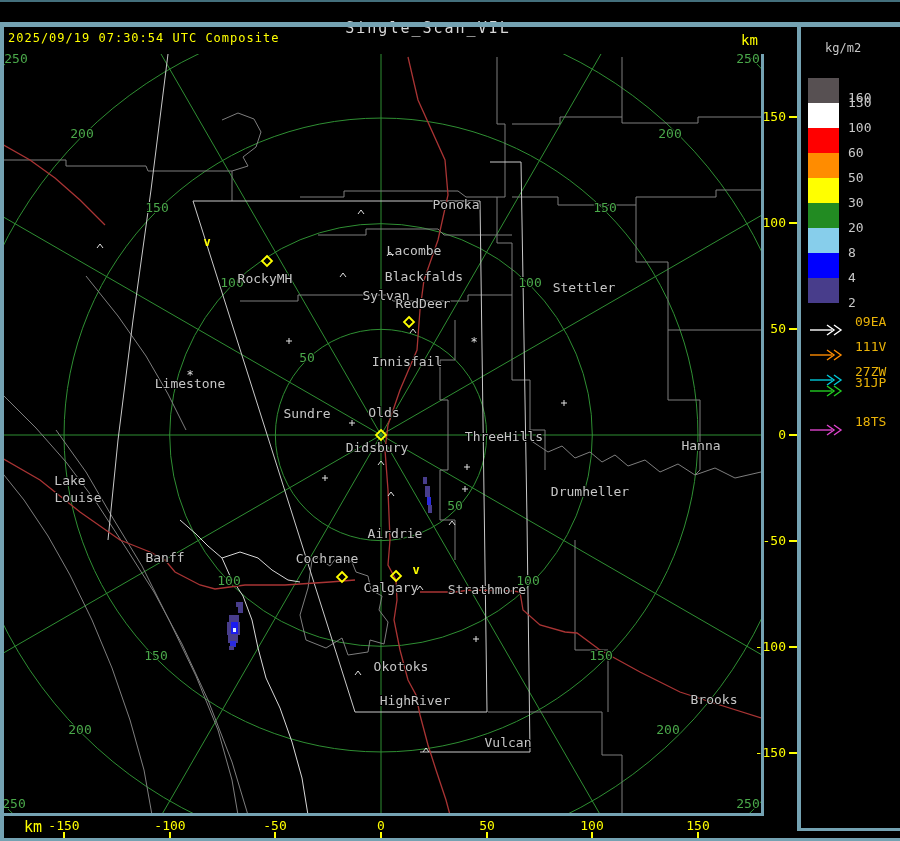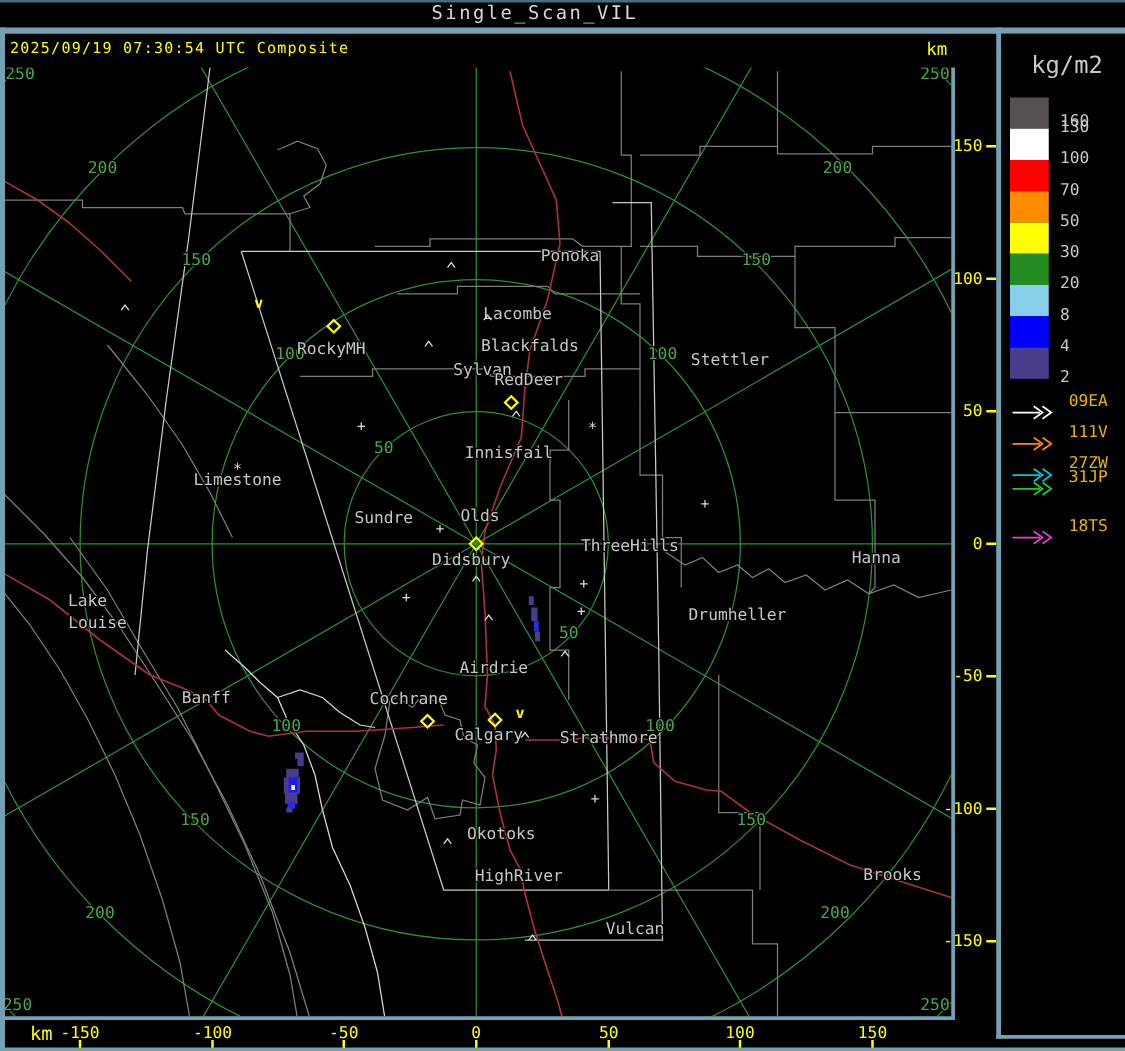--- a/index.html
+++ b/index.html
@@ -2,28 +2,28 @@
 <html><head>
 <meta charset="utf-8">
 <style>
   html,body{margin:0;padding:0;background:#222;}
   #window{
     position:relative;width:900px;height:841px;background:#000;overflow:hidden;
     font-family:"DejaVu Sans Mono","Liberation Mono",monospace;
   }
   .teal{position:absolute;background:#74a2b2;}
   .tealdark{position:absolute;background:#436f7c;}
-  #title-bar{position:absolute;left:0;top:0;width:856px;height:20px;
+  #title-bar{position:absolute;left:0;top:18px;width:856px;height:20px;
     color:#d8d8d8;font-size:15px;letter-spacing:2px;text-align:center;line-height:20px;}
   #stamp-row{position:absolute;left:8px;top:31px;color:#ffff00;font-size:12px;letter-spacing:1px;}
   #km-right{position:absolute;left:741px;top:32px;color:#ffff00;font-size:14px;}
   #km-bottom{position:absolute;left:24px;top:818px;color:#ffff00;font-size:15px;}
   #map-svg{position:absolute;left:0;top:0;}
   #legend-panel{position:absolute;left:801px;top:27px;width:99px;height:801px;background:#000;}
-  #legend-units{position:absolute;left:24px;top:14px;color:#c8c8c8;font-size:19px;}
+  #legend-units{position:absolute;left:24px;top:14px;color:#c8c8c8;font-size:12px;}
   .sw{position:absolute;left:7px;width:31px;height:25px;}
   .swlab{position:absolute;left:47px;transform:translateY(-55%);color:#c8c8c8;font-size:13px;}
   .siterow{position:absolute;left:7px;width:90px;height:14px;}
   .sitelab{position:absolute;left:47px;transform:translateY(-55%);color:#eab308;font-size:13px;}
   text{font-family:"DejaVu Sans Mono","Liberation Mono",monospace;}
   .city{fill:#c6c6c6;font-size:13px;paint-order:stroke;stroke:#000;stroke-width:2px;}
   .ringlab{fill:#4aa84a;font-size:13px;paint-order:stroke;stroke:#000;stroke-width:2px;}
   .axlab{fill:#ffff00;font-size:13px;}
 </style>
 </head>
@@ -226,21 +226,21 @@
       <div class="sw" style="top: 101px; background: rgb(255, 0, 0);"></div>
       <div class="sw" style="top: 126px; background: rgb(255, 140, 0);"></div>
       <div class="sw" style="top: 151px; background: rgb(255, 255, 0);"></div>
       <div class="sw" style="top: 176px; background: rgb(34, 139, 34);"></div>
       <div class="sw" style="top: 201px; background: rgb(135, 206, 235);"></div>
       <div class="sw" style="top: 226px; background: rgb(0, 0, 255);"></div>
       <div class="sw" style="top: 251px; background: rgb(72, 61, 139);"></div>
       <div class="swlab" style="top: 51px; margin-top: 20px;">160</div>
       <div class="swlab" style="top: 76px;">130</div>
       <div class="swlab" style="top: 101px;">100</div>
-      <div class="swlab" style="top: 126px;">70</div>
+      <div class="swlab" style="top: 126px;">60</div>
       <div class="swlab" style="top: 151px;">50</div>
       <div class="swlab" style="top: 176px; text-align: right;">30</div>
       <div class="swlab" style="top: 201px;">20</div>
       <div class="swlab" style="top: 226px;">8</div>
       <div class="swlab" style="top: 251px;">4</div>
       <div class="swlab" style="top: 276px;">2</div>
       <div class="siterow" style="top: 295px;"><svg width="36" height="14">
           <line x1="2" y1="7" x2="24" y2="7" stroke="#ffffff" stroke-width="1.4"></line>
           <path d="M19,2 L26,7 L19,12" fill="none" stroke="#ffffff" stroke-width="1.4"></path>
           <path d="M26,2 L33,7 L26,12" fill="none" stroke="#ffffff" stroke-width="1.4"></path>

